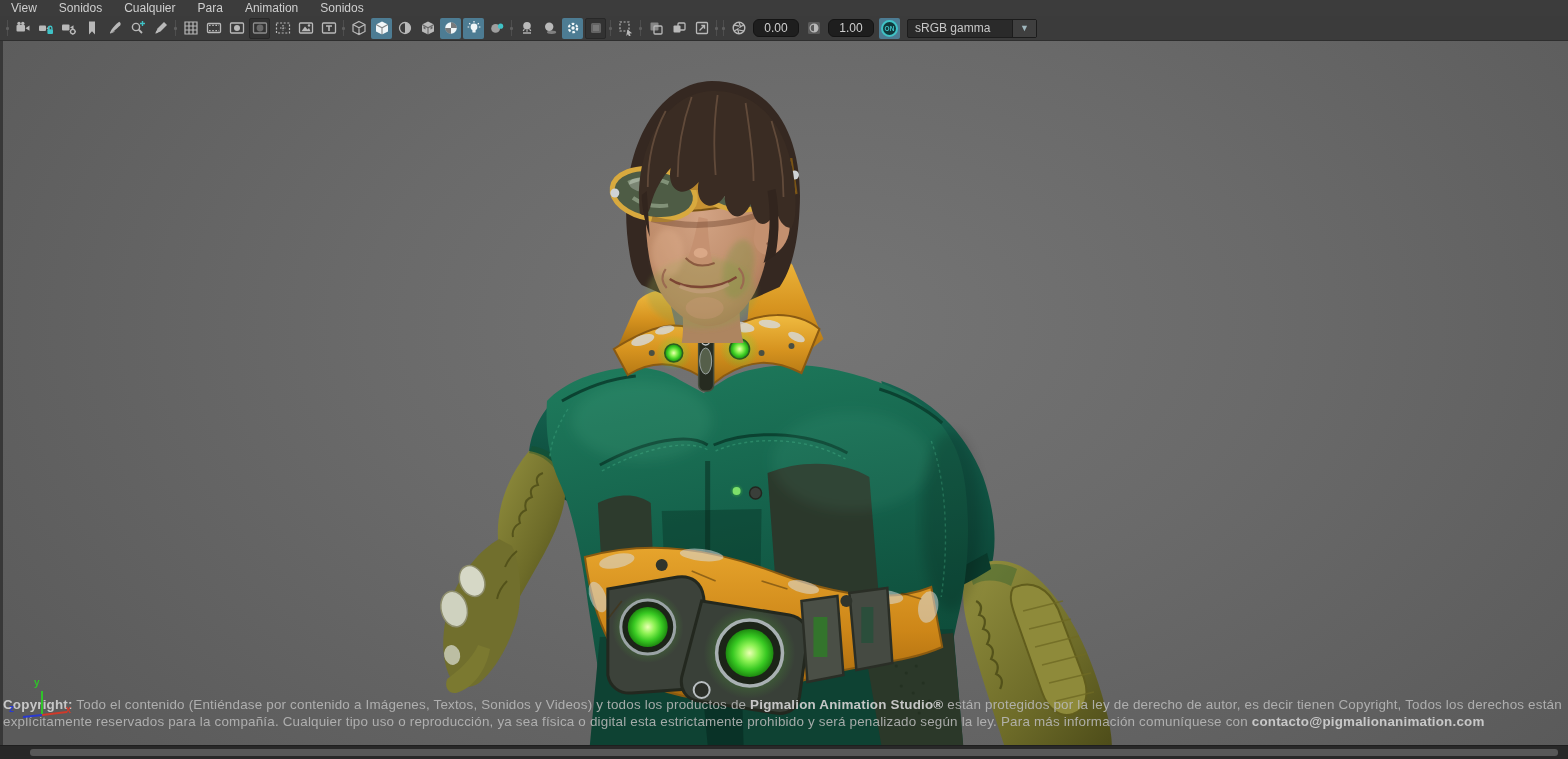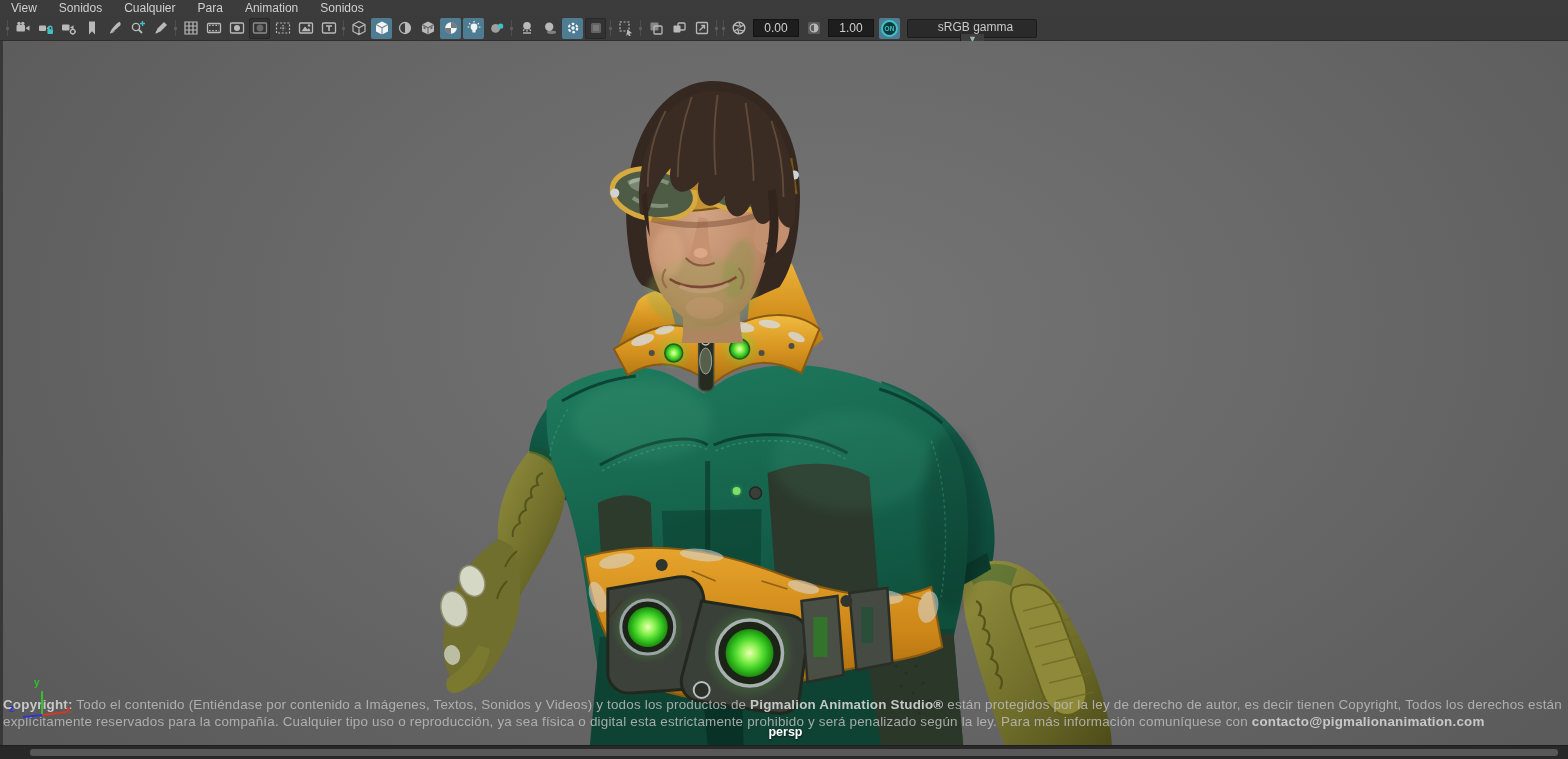--- a/index.html
+++ b/index.html
@@ -21,29 +21,29 @@
   .tb-sep::before { content:""; position:absolute; left:3px; top:1px; width:1px; height:16px;
                     background:#4e4e4e; }
   .tb-sep::after { content:""; position:absolute; left:2px; top:8px; width:3px; height:3px;
                    background:#5d5d5d; border-radius:1px; }
   .icon-btn { width:21px; height:21px; display:flex; align-items:center; justify-content:center;
               border-radius:2px; color:#b9b9b9; flex:0 0 auto; margin:0 1px; cursor:default; }
   .icon-btn svg { display:block; }
   .icon-btn.active { background:var(--active-bg); color:#f0f6f8; }
   .icon-btn.pressed { background:#323232; border:1px solid #282828; color:#8d8d8d; }
   .num-field { width:46px; height:18px; background:#1e1e1e; border:1px solid #141414;
-               border-radius:0; color:#cfcfcf; font-size:12px; text-align:center;
+               border-radius:6px; color:#cfcfcf; font-size:12px; text-align:center;
                font-family:"Liberation Sans",sans-serif; margin:7px 3px; }
   .on-wrap { width:21px; height:21px; border-radius:2px; background:var(--active-bg);
              display:flex; align-items:center; justify-content:center; margin:0 2px; }
   .on-btn { width:17px; height:17px; border-radius:50%; background:#10393c;
             border:2px solid var(--accent); color:var(--accent); font-size:6.5px; font-weight:bold;
             display:flex; align-items:center; justify-content:center; letter-spacing:.2px; }
   .dropdown { width:130px; height:19px; margin-left:5px; background:#2a2a2a;
-              border:1px solid #1c1c1c; border-radius:2px; display:flex; align-items:center;flex-direction:column; }
+              border:1px solid #1c1c1c; border-radius:2px; display:flex; align-items:center; }
   .dropdown .dd-label { flex:1; color:#c8c8c8; font-size:12px; padding-left:7px; white-space:nowrap; }
   .dropdown .dd-arrow { width:24px; height:17px; background:#3f3f3f; border-left:1px solid #1c1c1c;
                         color:#9fb6bd; font-size:9px; display:flex; align-items:center; justify-content:center; }
 
   
   .viewport { position:relative; flex:1 1 auto; overflow:hidden; border-left:3px solid #383838;
               background:radial-gradient(ellipse 1000px 640px at 52% 40%, #757575 0%, #6a6a6a 45%, #5a5a5a 100%); }
   .model-svg { position:absolute; left:0; top:0; width:100%; height:100%; }
 
   .copyright { position:absolute; left:0; right:0; top:656px; text-align:left;
@@ -518,21 +518,20 @@
       <g stroke="rgba(70,45,10,.5)" stroke-width="1.6" fill="none">
         <path d="M690,530 l24,10 M760,540 l26,8 M900,552 l20,6 M620,560 l-14,18"></path>
       </g>
     </svg>
 
     <div class="copyright">
       <div id="cr-line1"><b>Copyright:</b><span> Todo el contenido (Entiéndase por contenido a Imágenes, Textos, Sonidos y Videos) y todos los productos de </span><b>Pigmalion Animation Studio®</b><span> están protegidos por la ley de derecho de autor, es decir tienen Copyright, Todos los derechos están</span></div>
       <div id="cr-line2"><span>explícitamente reservados para la compañía. Cualquier tipo uso o reproducción, ya sea física o digital esta estrictamente prohibido y será penalizado según la ley. Para más información comuníquese con </span><b>contacto@pigmalionanimation.com</b></div>
     </div>
 
-    <div class="cam-label">persp</div>
 
     <div class="axis-gizmo">
       <svg width="70" height="50">
         <line x1="33" y1="36" x2="33" y2="12" stroke="#30c22a" stroke-width="2"></line>
         <line x1="33" y1="36" x2="58" y2="33" stroke="#d03a2a" stroke-width="2"></line>
         <line x1="33" y1="36" x2="14" y2="38" stroke="#2a3ad0" stroke-width="2"></line>
       </svg>
       <span class="lbl ly">y</span>
       <span class="lbl lx">x</span>
       <span class="lbl lz">z</span>

